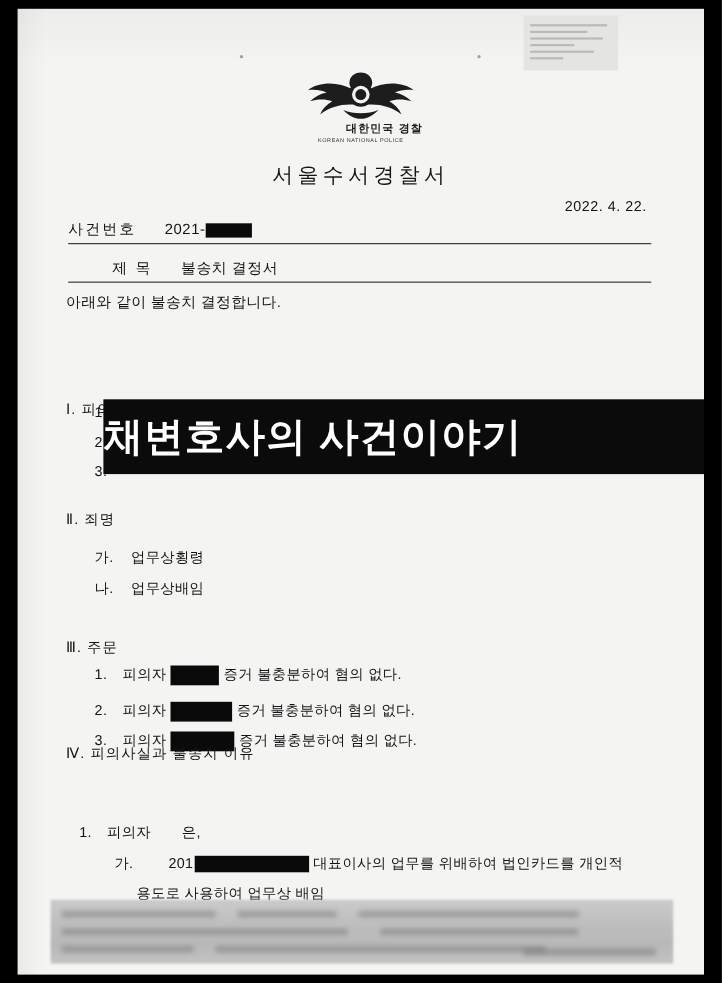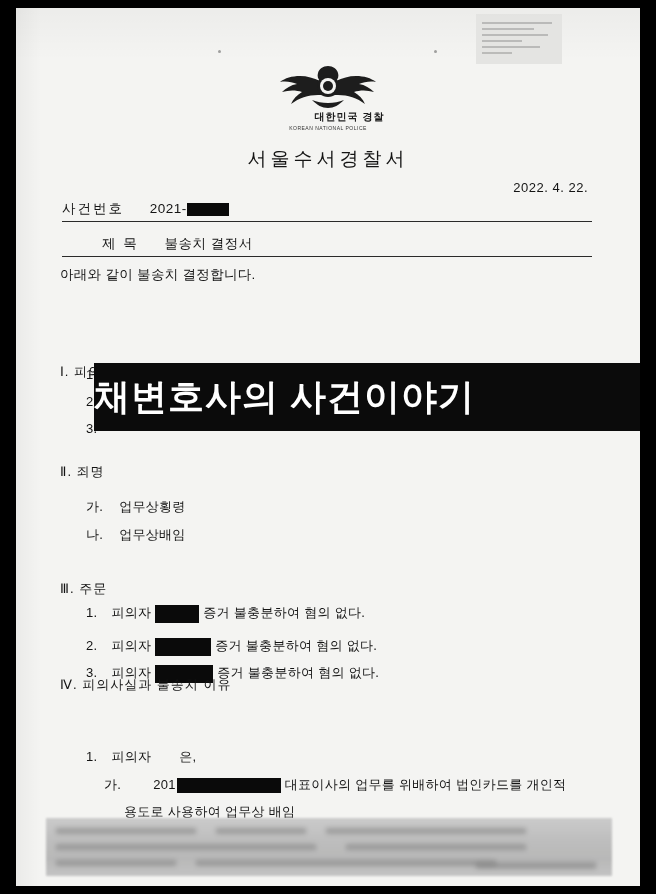--- a/index.html
+++ b/index.html
@@ -283,21 +283,21 @@
       <span style="margin-left:10px;">피의자</span><span class="redact" style="width:56px;height:18px;margin-left:4px;"></span><span style="margin-left:4px;">증거 불충분하여 혐의 없다.</span>
     </div>
 
     <div class="item" style="left:70px; top:656px;">
       <span>3.</span>
       <span style="margin-left:10px;">피의자</span><span class="redact" style="width:58px;height:18px;margin-left:4px;"></span><span style="margin-left:4px;">증거 불충분하여 혐의 없다.</span>
     </div>
 
     <div class="section-head" style="left:44px; top:668px;">Ⅳ. 피의사실과 불송치 이유</div>
 
-    <div class="item" style="left:70px; top:740px;">
+    <div class="item" style="left:56px; top:740px;">
       <span>1.</span>
       <span style="margin-left:10px;">피의자</span><span style="margin-left:28px;">은,</span>
     </div>
 
     <div class="item" style="left:88px; top:768px;">
       <span>가.</span>
       <span style="margin-left:28px;">201</span><span class="redact" style="width:104px;height:15px;margin-left:1px;"></span><span style="margin-left:4px;">대표이사의 업무를 위배하여 법인카드를 개인적</span>
     </div>
 
     <div class="item" style="left:108px; top:795px;">용도로 사용하여 업무상 배임</div>

